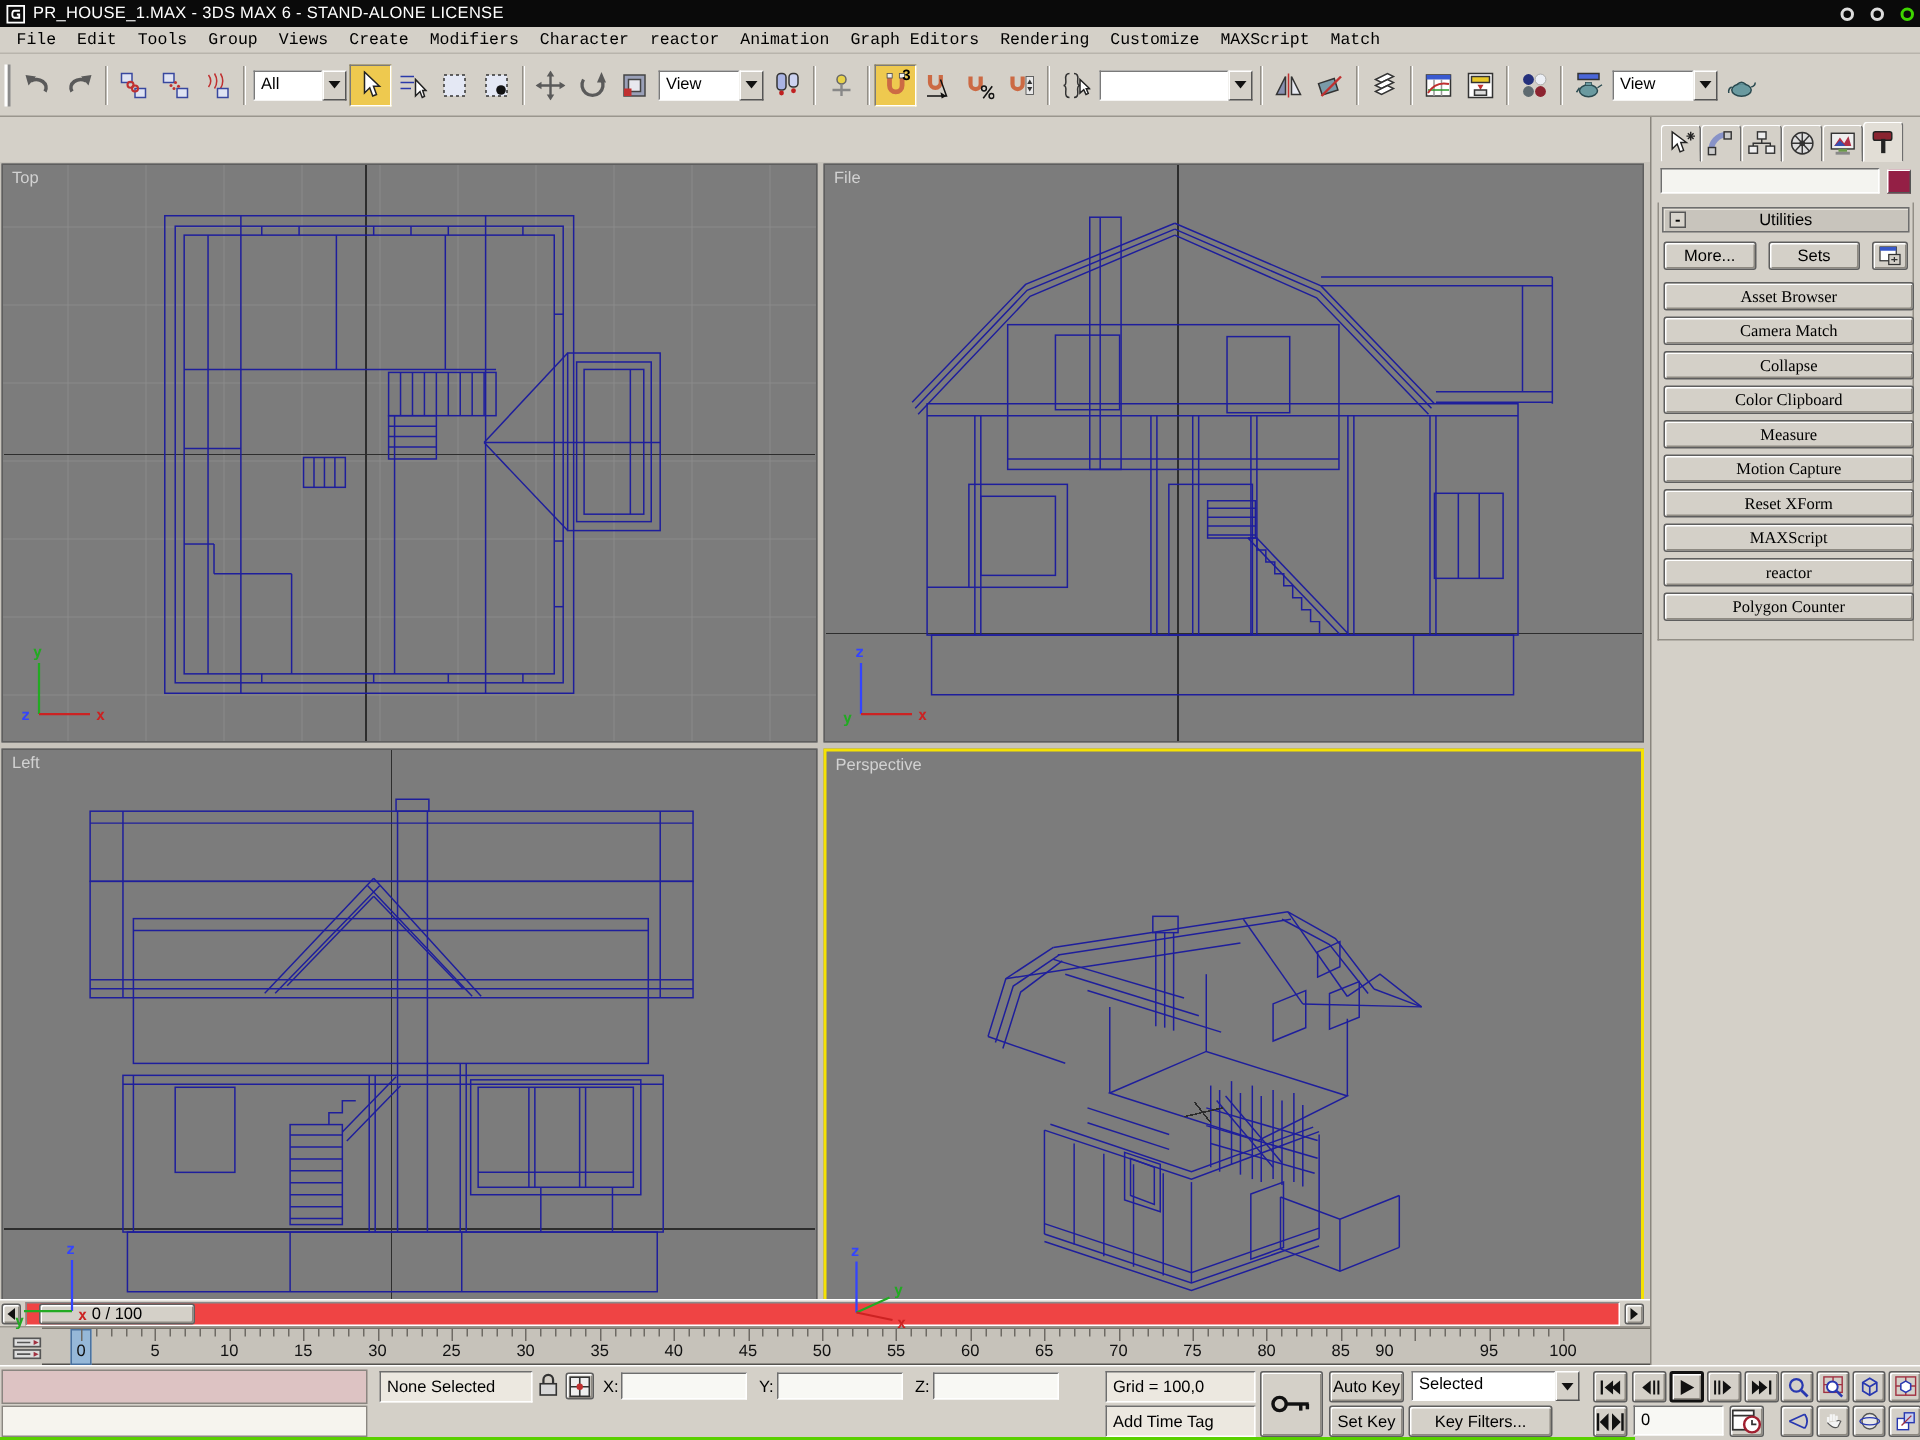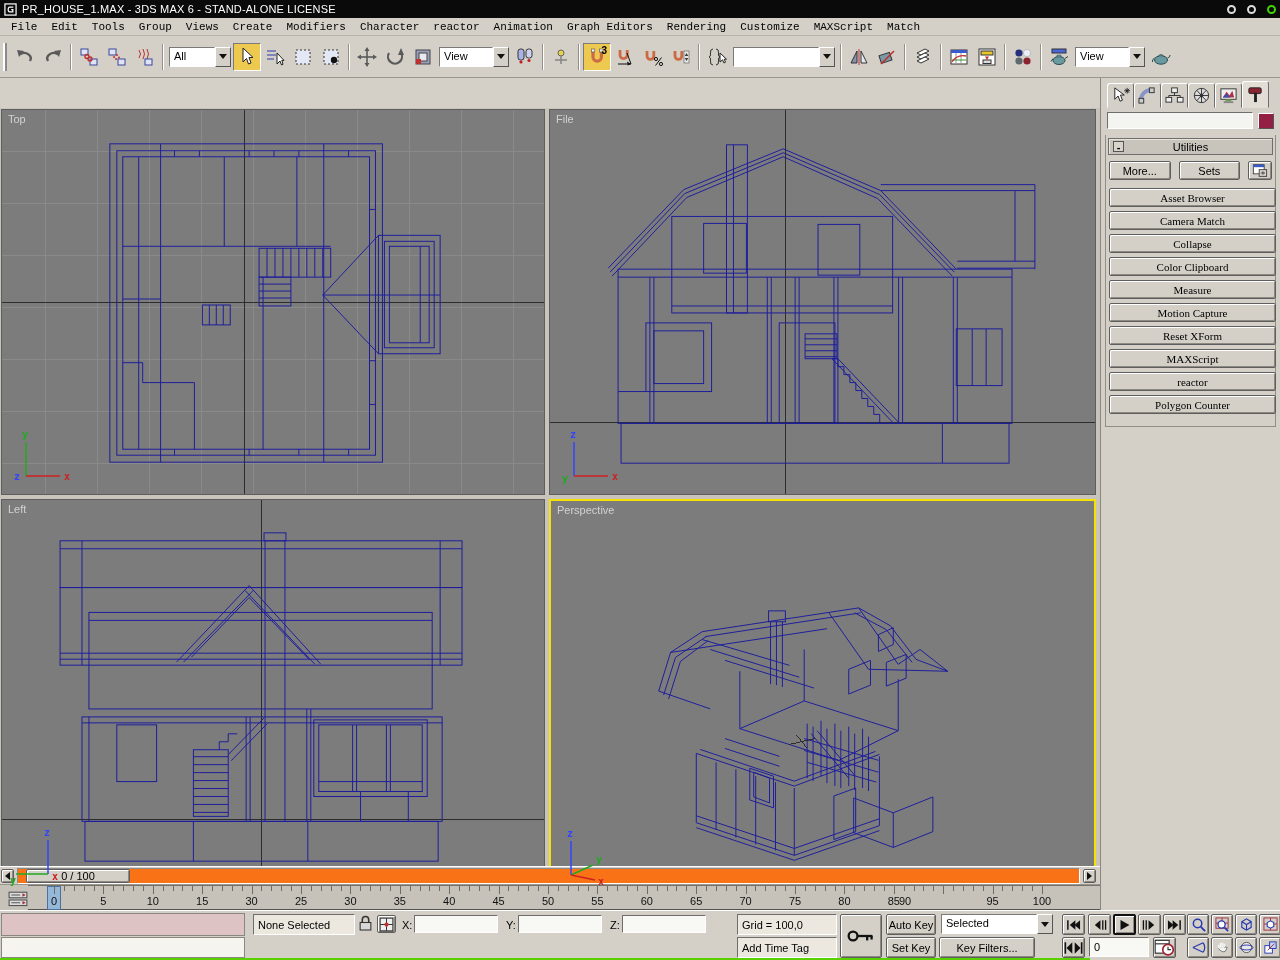--- a/index.html
+++ b/index.html
@@ -79,21 +79,21 @@
     box-shadow:inset 1px 1px 0 #ffffff, inset -1px -1px 0 #8e8a82;
     display:flex;align-items:center;justify-content:center;cursor:default;}
   .cp-sm{width:62px;height:19px;}
   .cp-ico{width:24px;height:19px;}
   .cp-ico svg{width:18px;height:15px;}
   .util-btn{width:167px;height:19px;margin:0 auto 4px auto;font-family:Liberation Serif, serif;}
 
   
   #timeslider{position:absolute;left:0;top:866px;width:1100px;height:18px;background:var(--chrome);
     border-top:1px solid #fff;display:flex;align-items:center;}
-  #ts-track{position:relative;flex:1;height:16px;margin:0 2px;background:#f97316;
+  #ts-track{position:relative;flex:1;height:16px;margin:0 2px;background:#ef4444;
     border:1px solid;border-color:#8a8a8a #fff #fff #8a8a8a;}
   .ts-arrow{width:13px;height:14px;margin:0 1px;}
   .ts-thumb{position:absolute;left:8px;top:0;width:104px;height:14px;text-align:center;line-height:14px;}
   .ts-arr-ico{width:0;height:0;border-top:4px solid transparent;border-bottom:4px solid transparent;}
   .arr-l{border-right:5px solid #111;} .arr-r{border-left:5px solid #111;}
 
   
   #trackbar{position:absolute;left:0;top:884px;width:1100px;height:26px;background:var(--chrome-dk);
     border-top:1px solid #9a968e;}
   #minicurve{position:absolute;left:8px;top:5px;width:20px;height:16px;}
@@ -928,21 +928,21 @@
         <span class="tick-label" style="left: 421.2px;">40</span>
         <span class="tick-label" style="left: 470.6px;">45</span>
         <span class="tick-label" style="left: 520px;">50</span>
         <span class="tick-label" style="left: 569.4px;">55</span>
         <span class="tick-label" style="left: 618.8px;">60</span>
         <span class="tick-label" style="left: 668.2px;">65</span>
         <span class="tick-label" style="left: 717.6px;">70</span>
         <span class="tick-label" style="left: 767px;">75</span>
         <span class="tick-label" style="left: 816.4px;">80</span>
         <span class="tick-label" style="left: 865.8px;">85</span>
-        <span class="tick-label" style="left: 877px;">90</span>
+        <span class="tick-label" style="left: 895px;">90</span>
         <span class="tick-label" style="left: 964.6px;">95</span>
         <span class="tick-label" style="left: 1014px;">100</span>
       </div>
   </div>
 
   <div id="statusbar">
     <div id="listener-pink" class="sb"></div>
     <div id="listener-white" class="sb"></div>
     <div id="greenline" class="sb"></div>
 

